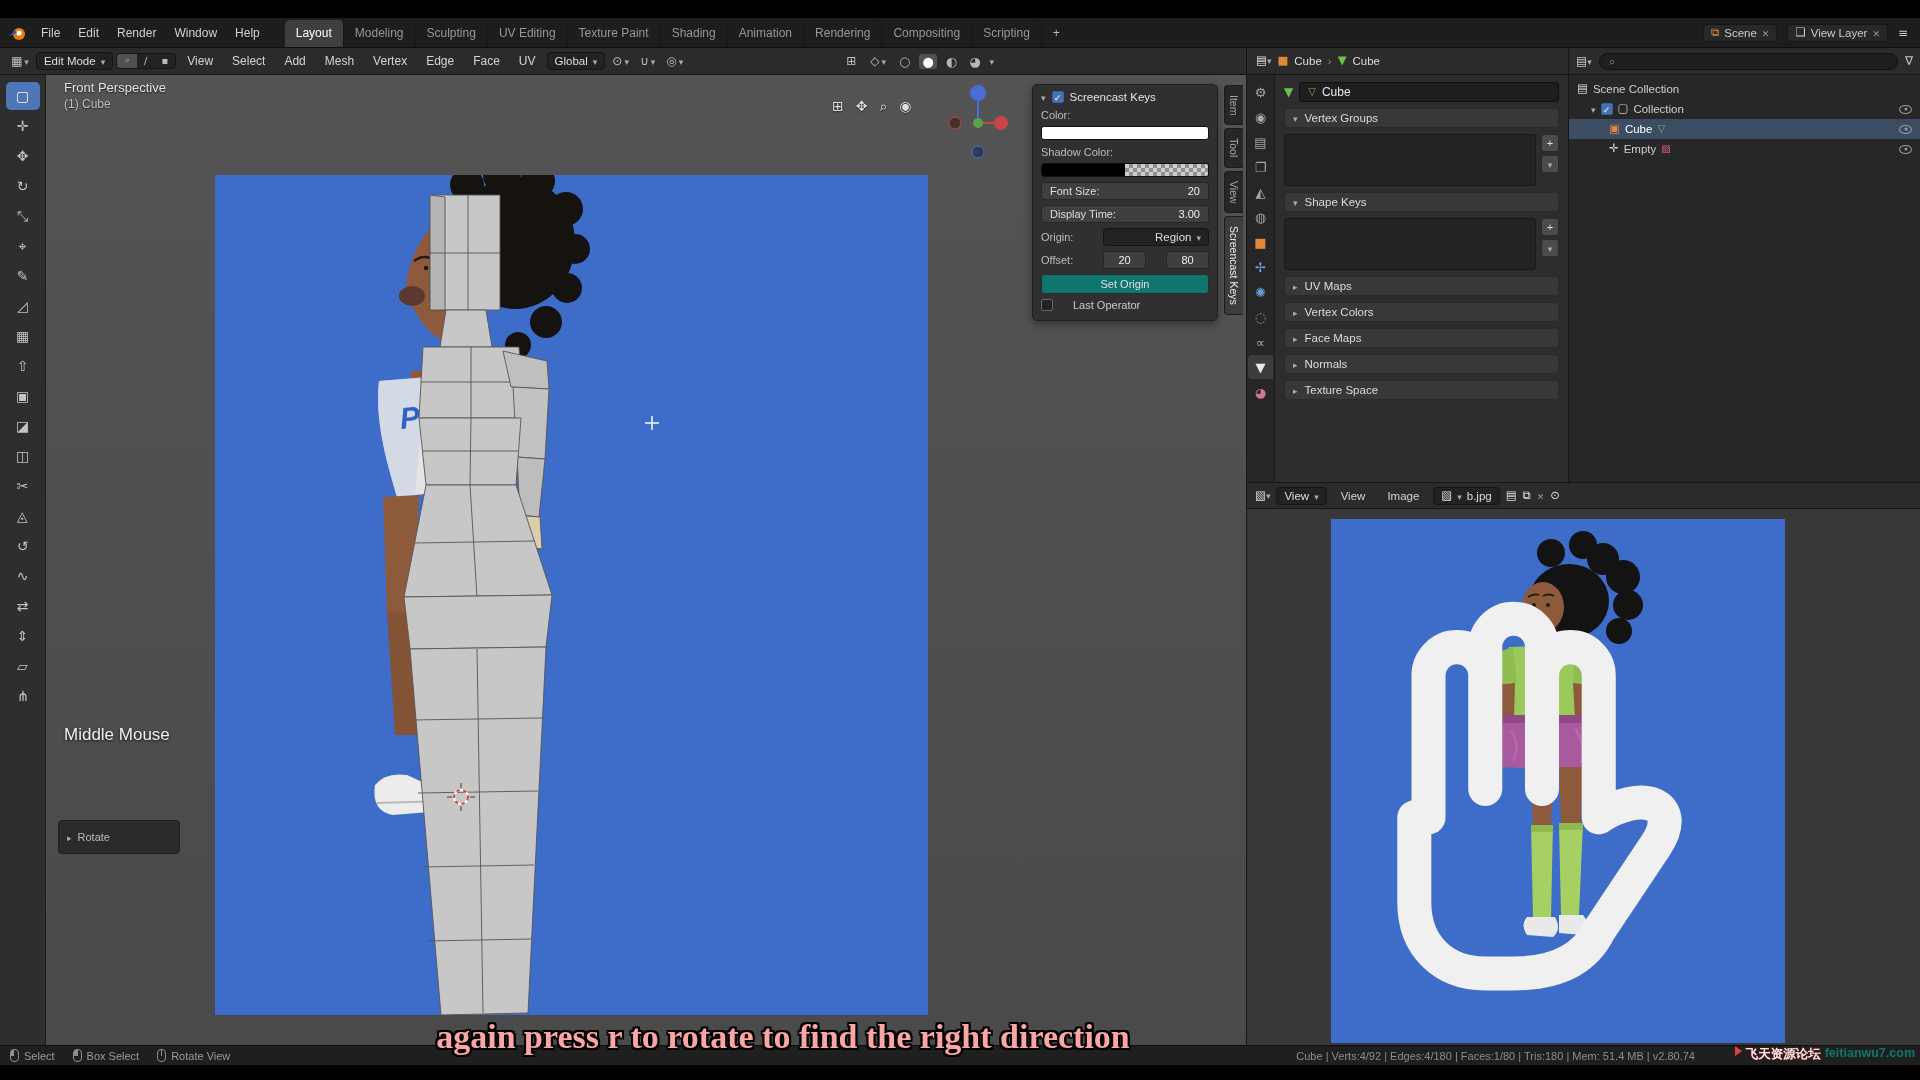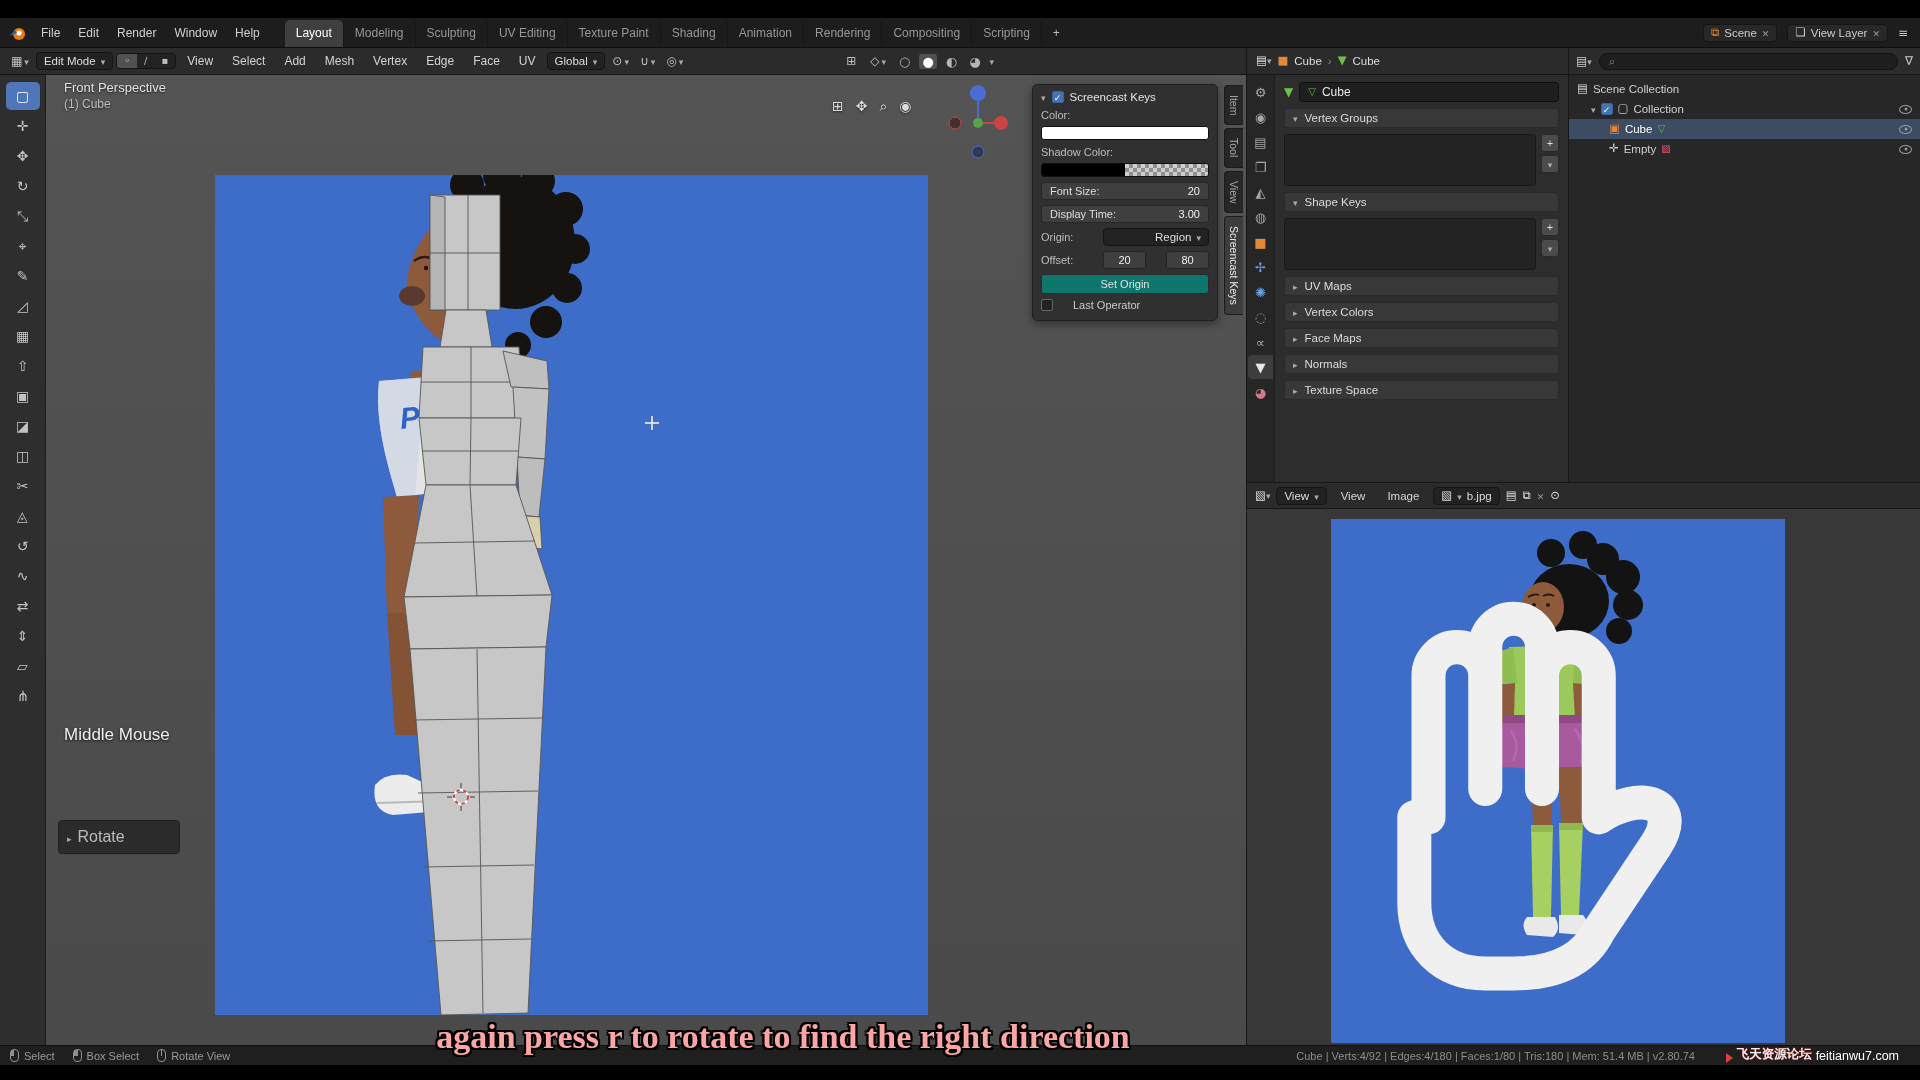--- a/index.html
+++ b/index.html
@@ -48,21 +48,21 @@
     border-right:1px solid #1b1b1b;display:flex;flex-direction:column;align-items:center;padding-top:7px;gap:2px}
   .tool{width:34px;height:28px;border-radius:5px;display:flex;align-items:center;justify-content:center;
     color:#c3c3c3;font-size:14px;font-family:"DejaVu Sans",sans-serif}
   .tool.active{background:#4f76b8;color:#fff}
   .blueplane{position:absolute;left:215px;top:100px;width:713px;height:840px;background:#3d6dc9}
   .blueplane svg{display:block;width:100%;height:100%}
   .vp-label{position:absolute;left:64px;top:5px;color:#e2e2e2;font-size:13px;text-shadow:0 1px 2px rgba(0,0,0,.7)}
   .vp-sublabel{position:absolute;left:64px;top:22px;color:#bdbdbd;font-size:12px;text-shadow:0 1px 2px rgba(0,0,0,.6)}
   .keyhint{position:absolute;left:64px;top:650px;color:#efefef;font-size:17px;text-shadow:0 1px 3px rgba(0,0,0,.8)}
   .op-panel{position:absolute;left:58px;top:745px;width:122px;height:19px;background:rgba(40,40,40,.92);
-    border:1px solid #202020;border-radius:4px;color:#bbb;font-size:16px;display:flex;align-items:center;gap:6px;padding:16px 8px}
+    border:1px solid #202020;border-radius:4px;color:#bbb;font-size:11px;display:flex;align-items:center;gap:6px;padding:16px 8px}
   .nav-row{position:absolute;left:832px;top:24px;display:flex;gap:12px;color:#dcdcdc;font-size:14px;
     text-shadow:0 1px 2px rgba(0,0,0,.6)}
   .gizmo{position:absolute;left:946px;top:4px;width:64px;height:84px}
 
   
   .sc-panel{position:absolute;left:1032px;top:9px;width:186px;background:rgba(48,48,48,.97);
     border:1px solid #1f1f1f;border-radius:5px;padding:6px 8px 9px;display:flex;flex-direction:column;gap:5px;
     font-size:11px;color:#cacaca;box-shadow:0 3px 10px rgba(0,0,0,.4);z-index:5}
   .sc-title{display:flex;gap:6px;align-items:center;font-size:11.5px;color:#e2e2e2}
   .cb{width:12px;height:12px;border:1px solid #666;border-radius:2px;background:#222;display:inline-flex;
@@ -145,24 +145,24 @@
   .mouse.mmb{background:linear-gradient(90deg,transparent 38%,#8f8f8f 38%,#8f8f8f 62%,transparent 62%) no-repeat 0 0/100% 55%}
   .stats-right{margin-left:auto;margin-right:215px;color:#8d8d8d}
 
   
   .sub-zh{position:absolute;left:0;width:1566px;top:986px;text-align:center;font-size:29px;font-weight:700;
     color:#fff;z-index:40;letter-spacing:1px;
     text-shadow:2px 0 #000,-2px 0 #000,0 2px #000,0 -2px #000,1.5px 1.5px #000,-1.5px 1.5px #000,1.5px -1.5px #000,-1.5px -1.5px #000}
   .sub-en{position:absolute;left:0;width:1566px;top:1018px;text-align:center;
     font-family:"Liberation Serif",serif;font-size:34px;font-weight:700;color:#fca5a5;z-index:40;
     text-shadow:2px 0 #000,-2px 0 #000,0 2px #000,0 -2px #000,2px 2px #000,-2px 2px #000,2px -2px #000,-2px -2px #000}
-  .watermark{position:absolute;right:21px;top:1046px;z-index:50;display:flex;align-items:flex-end;gap:4px;font-size:12.5px}
+  .watermark{position:absolute;right:5px;top:1046px;z-index:50;display:flex;align-items:flex-start;gap:4px;font-size:12.5px}
   .wm-logo{width:0;height:0;border-left:7px solid #e33c3c;border-top:5px solid transparent;border-bottom:5px solid transparent;display:inline-block}
   .wm-site{color:#f2f2f2;font-weight:700;text-shadow:0 0 2px #a00}
-  .wm-domain{color:#ffffff;font-weight:400}
+  .wm-domain{color:#0f766e;font-weight:700}
 </style>
 </head>
 <body>
 
 <div class="screen">
 
   <div class="topbar">
     <svg class="blogo" viewBox="0 0 20 16">
       <circle cx="11" cy="9" r="6" fill="#e87d0d"></circle>
         <circle cx="11" cy="8" r="2.6" fill="#fff"></circle>

